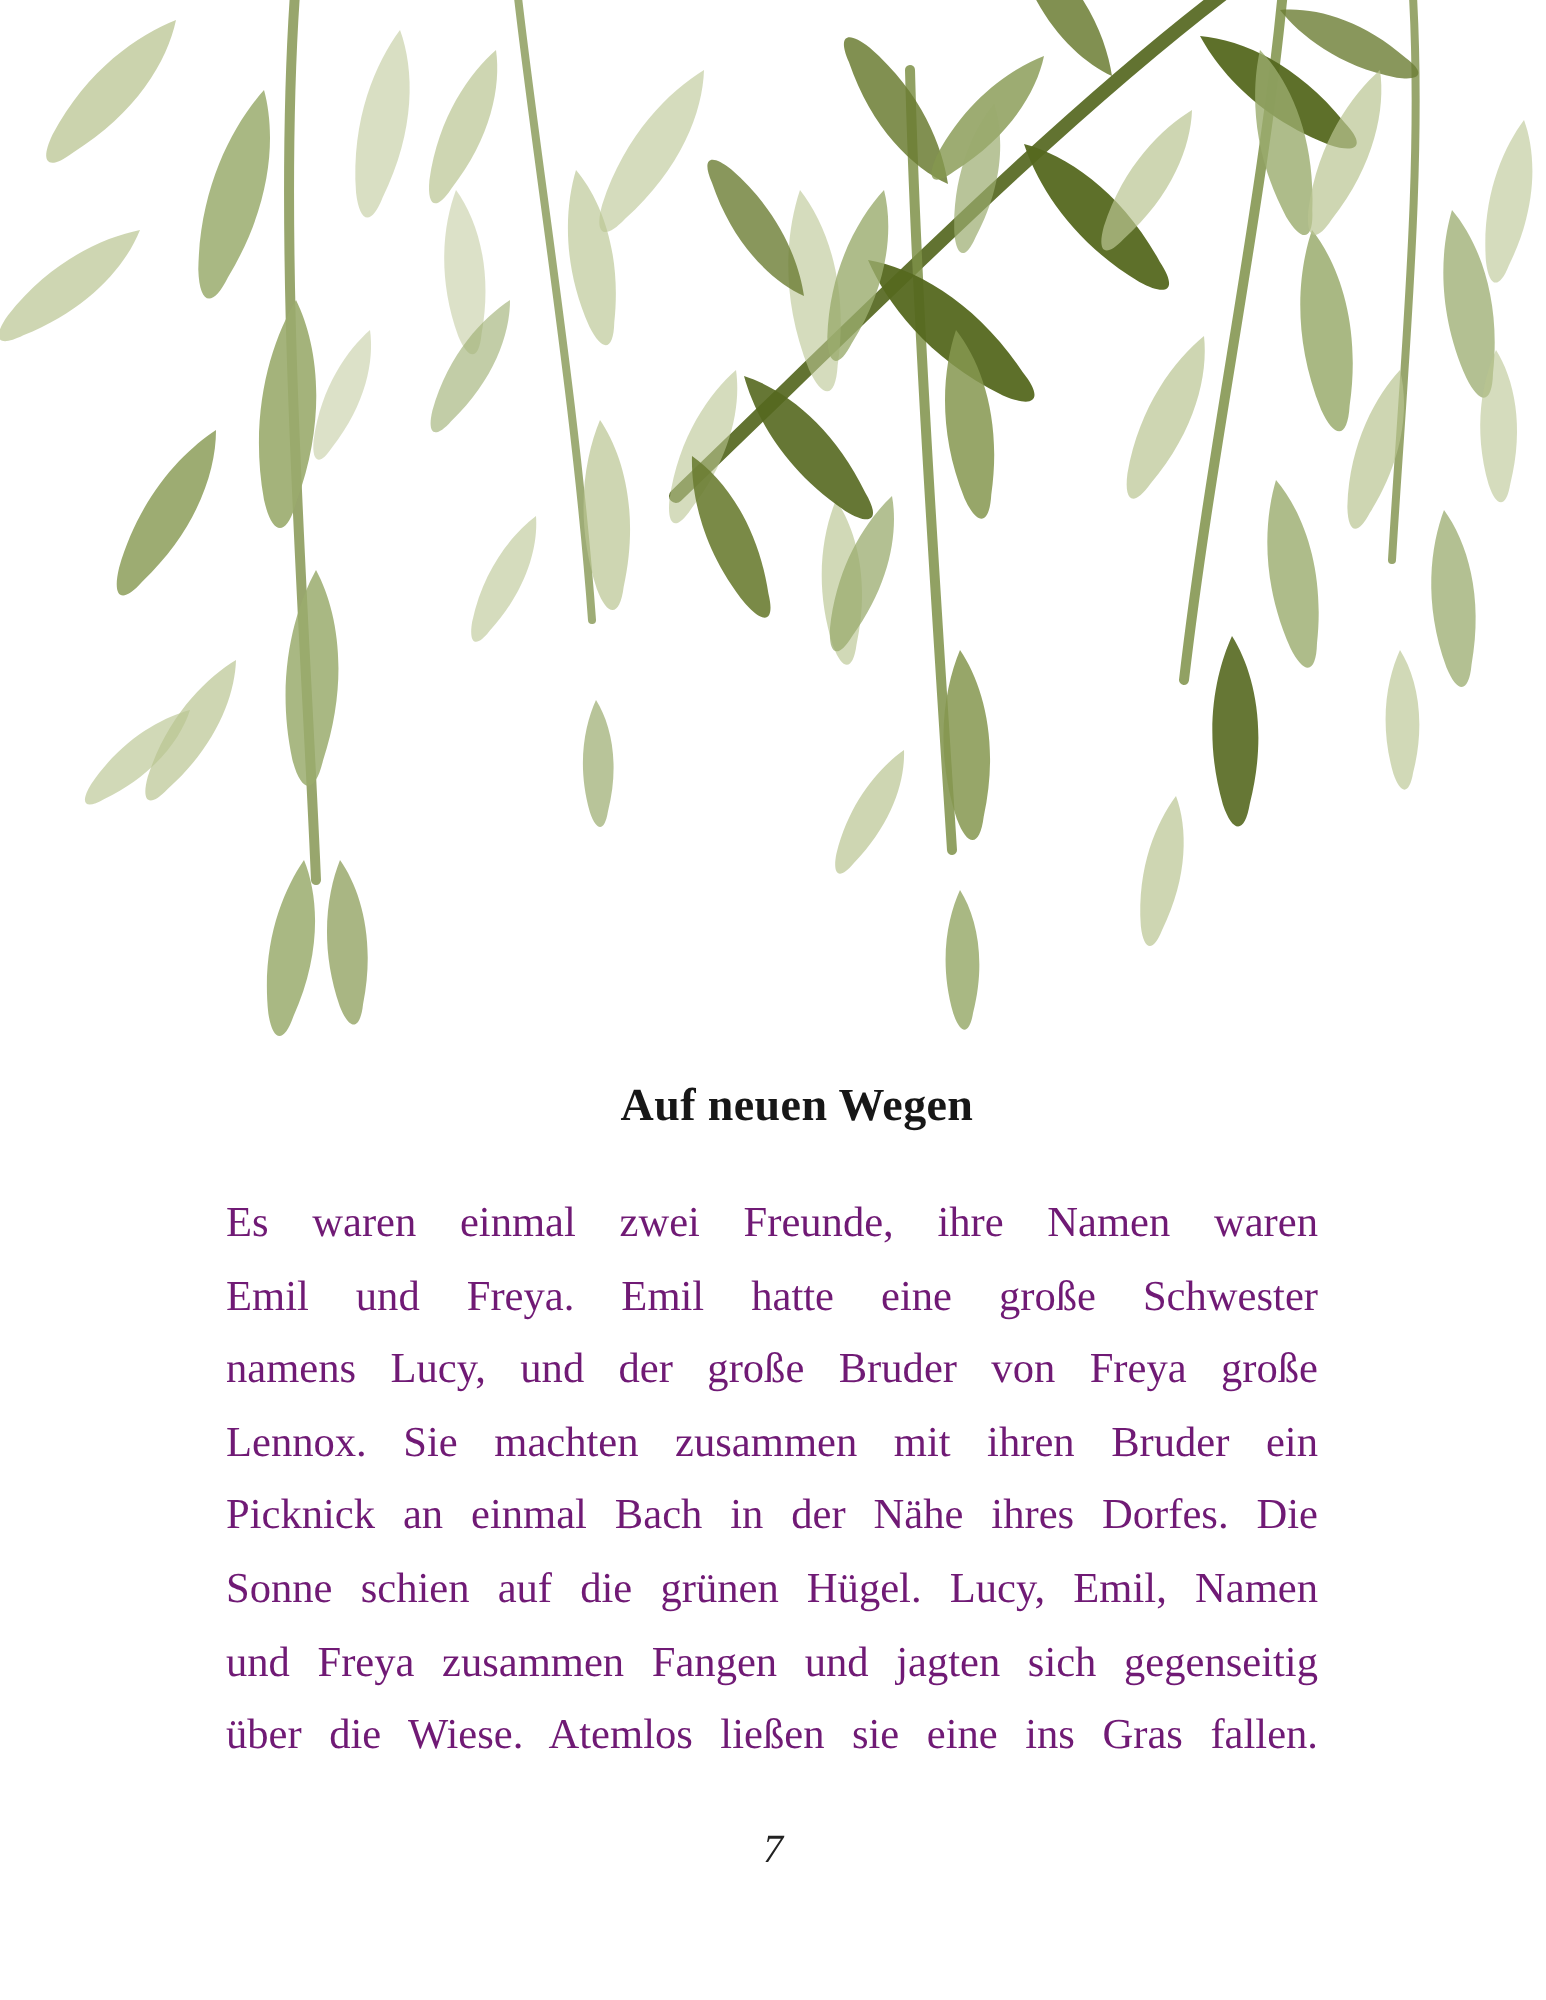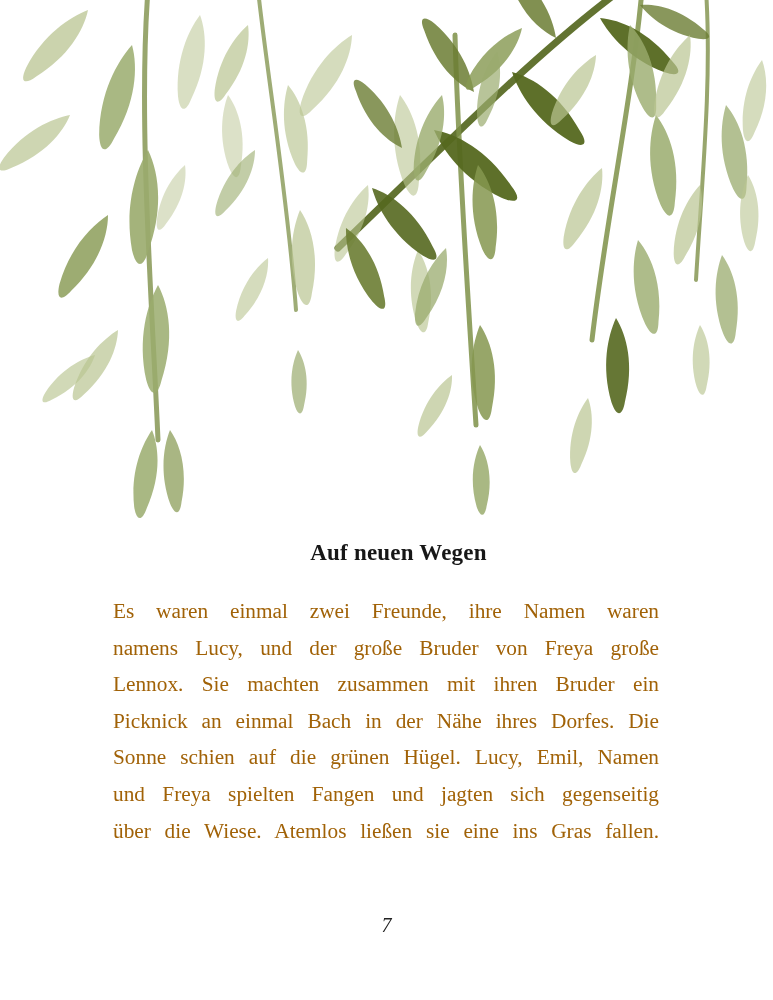--- a/index.html
+++ b/index.html
@@ -40,21 +40,21 @@
     font-weight: 700;
     letter-spacing: 0.2px;
     color: #171717;
   }
   .paragraph {
     position: absolute;
     top: 593px;
     left: 113px;
     width: 546px;
     font-size: 21.3px;
-    color: #a16207;
+    color: #701a75;
   }
   .pline {
     line-height: 36.6px;
     height: 36.6px;
     text-align: justify;
     text-align-last: justify;
     overflow: hidden;
   }
   .page-number {
     position: absolute;
@@ -147,23 +147,24 @@
       <use href="#lf" class="lp" fill-opacity="0.6" transform="translate(748,175) rotate(178) scale(1.2)"></use>
       <use href="#lf" class="ls" fill-opacity="0.75" transform="translate(722,255) rotate(174) scale(1.4)"></use>
       <use href="#lf" class="lp" fill-opacity="0.65" transform="translate(700,325) rotate(178) scale(1.1)"></use>
     </svg>
   </div>
 
   <h1 class="heading">Auf neuen Wegen</h1>
 
   <div class="paragraph">
     <div class="pline">Es waren einmal zwei Freunde, ihre Namen waren</div>
+    <div class="pline">Emil und Freya. Emil hatte eine große Schwester</div>
     <div class="pline">namens Lucy, und der große Bruder von Freya große</div>
     <div class="pline">Lennox. Sie machten zusammen mit ihren Bruder ein</div>
     <div class="pline">Picknick an einmal Bach in der Nähe ihres Dorfes. Die</div>
     <div class="pline">Sonne schien auf die grünen Hügel. Lucy, Emil, Namen</div>
-    <div class="pline">und Freya spielten Fangen und jagten sich gegenseitig</div>
+    <div class="pline">und Freya zusammen Fangen und jagten sich gegenseitig</div>
     <div class="pline">über die Wiese. Atemlos ließen sie eine ins Gras fallen.</div>
   </div>
 
   <div class="page-number">7</div>
 
 </div>
 
 </body></html>

